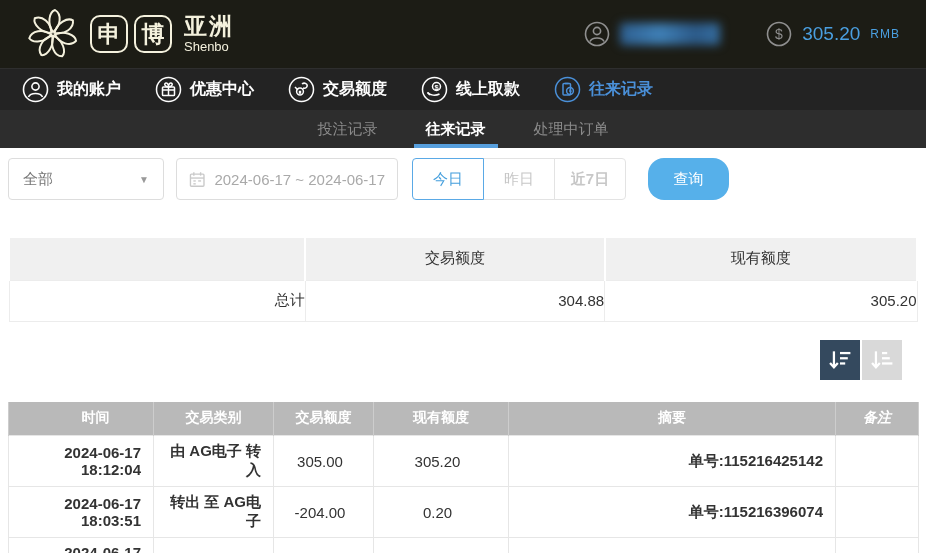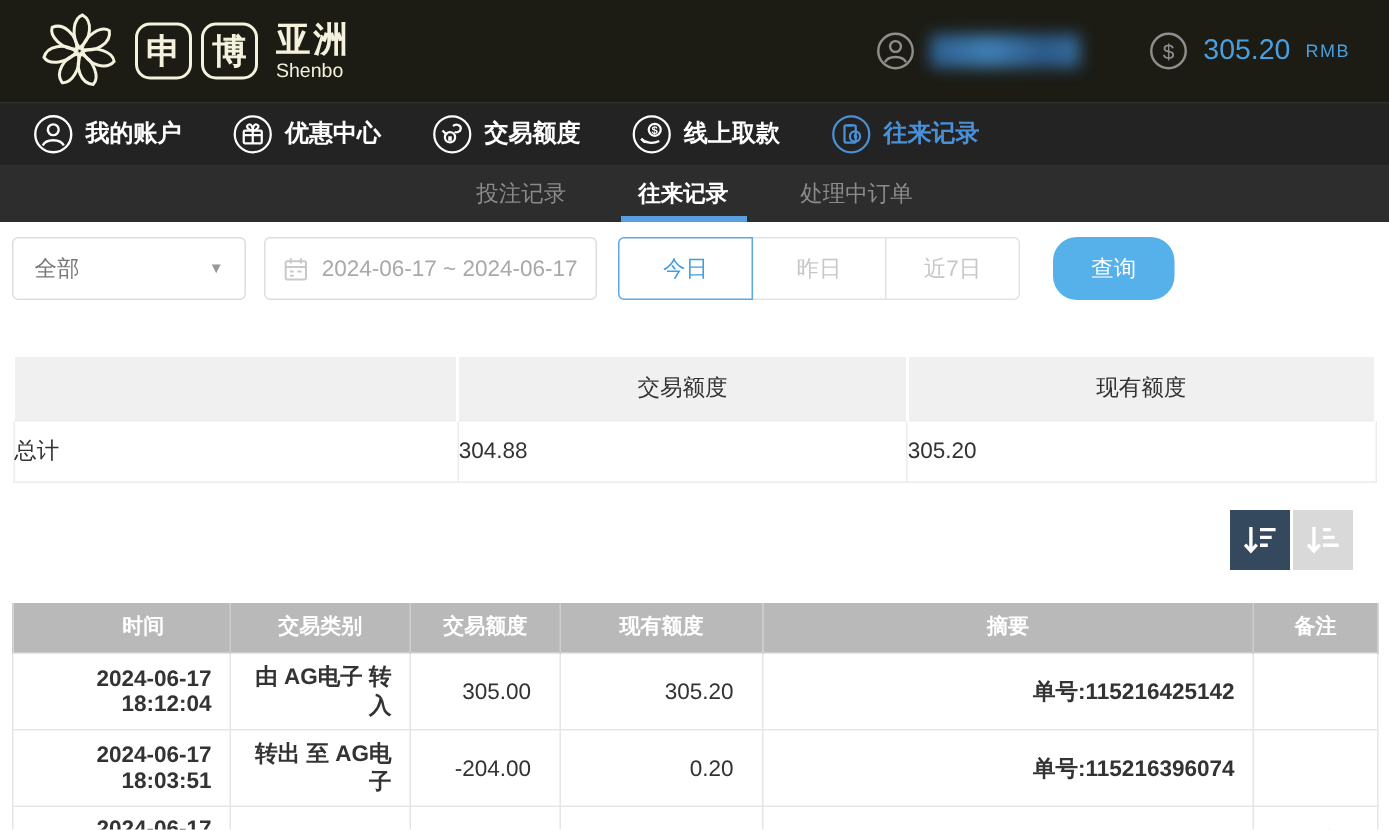--- a/index.html
+++ b/index.html
@@ -46,52 +46,52 @@
   
   .filters { display:flex; align-items:center; padding:10px 8px 0; gap:12px; }
   .dropdown { width:156px; height:42px; border:1px solid #ddd; border-radius:4px;
     display:flex; align-items:center; justify-content:space-between;
     padding:0 14px; color:#777; font-size:15px; cursor:pointer; }
   .caret { color:#999; font-size:10px; }
   .date-input { width:222px; height:42px; border:1px solid #ddd; border-radius:4px;
     display:flex; align-items:center; gap:9px; padding:0 12px; color:#a9a9a9;
     font-size:15px; cursor:pointer; white-space:nowrap; }
   .btn-group { display:flex; margin-left:2px; }
-  .range-btn { width:90px; height:42px; background:#fff; border:1px solid #e3e3e3;
+  .range-btn { width:72px; height:42px; background:#fff; border:1px solid #e3e3e3;
     color:#c7c7c7; font-size:15px; cursor:pointer; margin-left:-1px; }
   .range-btn:first-child { border-radius:4px 0 0 4px; margin-left:0; }
-  .range-btn:last-child { border-radius:0 4px 4px 0; }
+  .range-btn:last-child { border-radius:0 4px 4px 0;font-weight:bold; }
   .range-btn.active { border:1px solid #5aa9e6; color:#459fdd; position:relative; z-index:2; }
   .query-btn { width:81px; height:42px; margin-left:10px; background:#56b0ea;
     border:none; border-radius:16px; color:#fff; font-size:15px; cursor:pointer; }
 
   
   .summary-table { width:910px; margin:38px 8px 0; border-collapse:collapse; }
   .summary-table th { background:#f0f0f0; height:42px; font-size:15px; color:#333;
     font-weight:normal; border-left:2px solid #fff; border-right:2px solid #fff; }
-  .summary-table td { height:41px; text-align:left; font-size:15px; color:#333;
+  .summary-table td { height:41px; text-align:right; font-size:15px; color:#333;
     border:1px solid #ececec; background:#fff; }
   .col-a { width:297px; } .col-b { width:300px; } .col-c { width:313px; }
 
   
   .sort-row { display:flex; justify-content:flex-end; margin:18px 24px 0; gap:2px; }
   .sort-btn { width:40px; height:40px; border:none; cursor:pointer;
     display:flex; align-items:center; justify-content:center; }
   .sort-btn.active { background:#34495e; }
   .sort-btn.inactive { background:#d9d9d9; }
 
   
   .data-table { width:910px; margin:22px 8px 0; border-collapse:collapse; table-layout:fixed; }
   .data-table th { background:#b9b9b9; color:#fff; font-size:14px; height:34px;
     font-weight:bold; border-left:1px solid #cdcdcd; border-right:1px solid #cdcdcd; }
   .data-table td { background:#fff; color:#333; font-size:15px; height:39px;
     border:1px solid #e6e6e6; padding:6px 12px; vertical-align:middle; }
   .c-time { width:145px;padding-left:29px; } .c-type { width:120px; } .c-amt { width:100px; }
-  .c-bal { width:135px; } .c-memo { width:327px; } .c-note { width:83px; }
-  td.left { text-align:right;font-weight:bold; } td.right { text-align:right; padding-right:19px; }
+  .c-bal { width:135px; } .c-memo { width:327px; } .c-note { width:83px;font-style:italic; }
+  td.left { text-align:right;font-weight:bold; } td.right { text-align:center; padding-right:19px; }
   td.note { padding:6px 8px; line-height:1.3; }
 </style>
 </head>
 <body>
 
 <div class="top-header">
   <div class="logo">
     <svg class="logo-flower" viewBox="0 0 54 54" fill="none" stroke="#f4f1dd" stroke-width="2">
       <g transform="translate(27,27)">
         <path d="M0,-2 C -6,-10 -4,-22 2,-24 C 9,-20 8,-8 0,-2 Z" transform="rotate(0)"></path>

